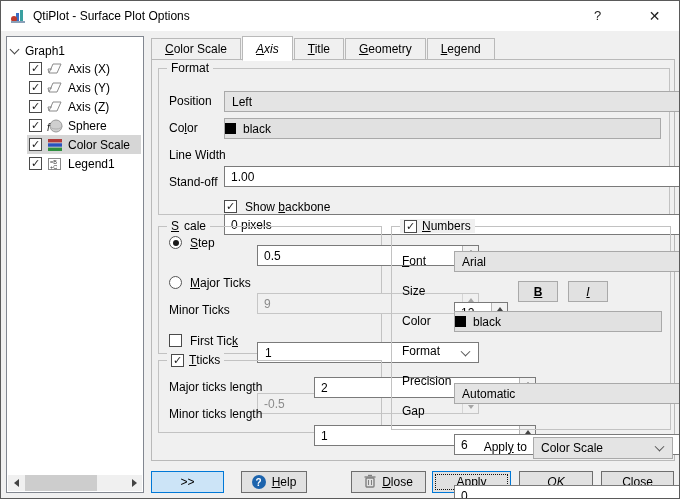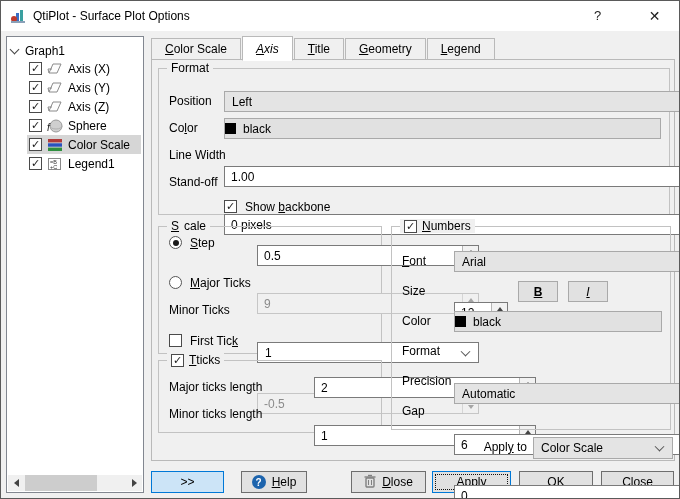--- a/index.html
+++ b/index.html
@@ -342,21 +342,21 @@
           <line x1="0.5" y1="3" x2="11.5" y2="3" stroke="#808080" stroke-width="1.4"></line>
           <line x1="4.5" y1="6" x2="4.5" y2="11" stroke="#808080"></line>
           <line x1="7.5" y1="6" x2="7.5" y2="11" stroke="#808080"></line>
           <line x1="4" y1="1.5" x2="8" y2="1.5" stroke="#808080" stroke-width="1.4"></line>
         </svg></span>
     <span><span class="u">D</span><span>lose</span></span>
   </div>
   <div class="btn applybtn" style="left:431px;width:79px;">
       <span><span class="u">A</span><span>pply</span></span>
     </div>
-  <div class="btn" style="left:518px;width:74px;">
+  <div class="btn" style="left:518px;width:74px;font-style:italic;">
       <span><span class="u">O</span><span>K</span></span>
     </div>
   <div class="btn" style="left:600px;width:73px;">
       <span><span class="u">C</span><span>lose</span></span>
     </div>
 
   <div class="grip"></div>
 </div>
 
 </body></html>

